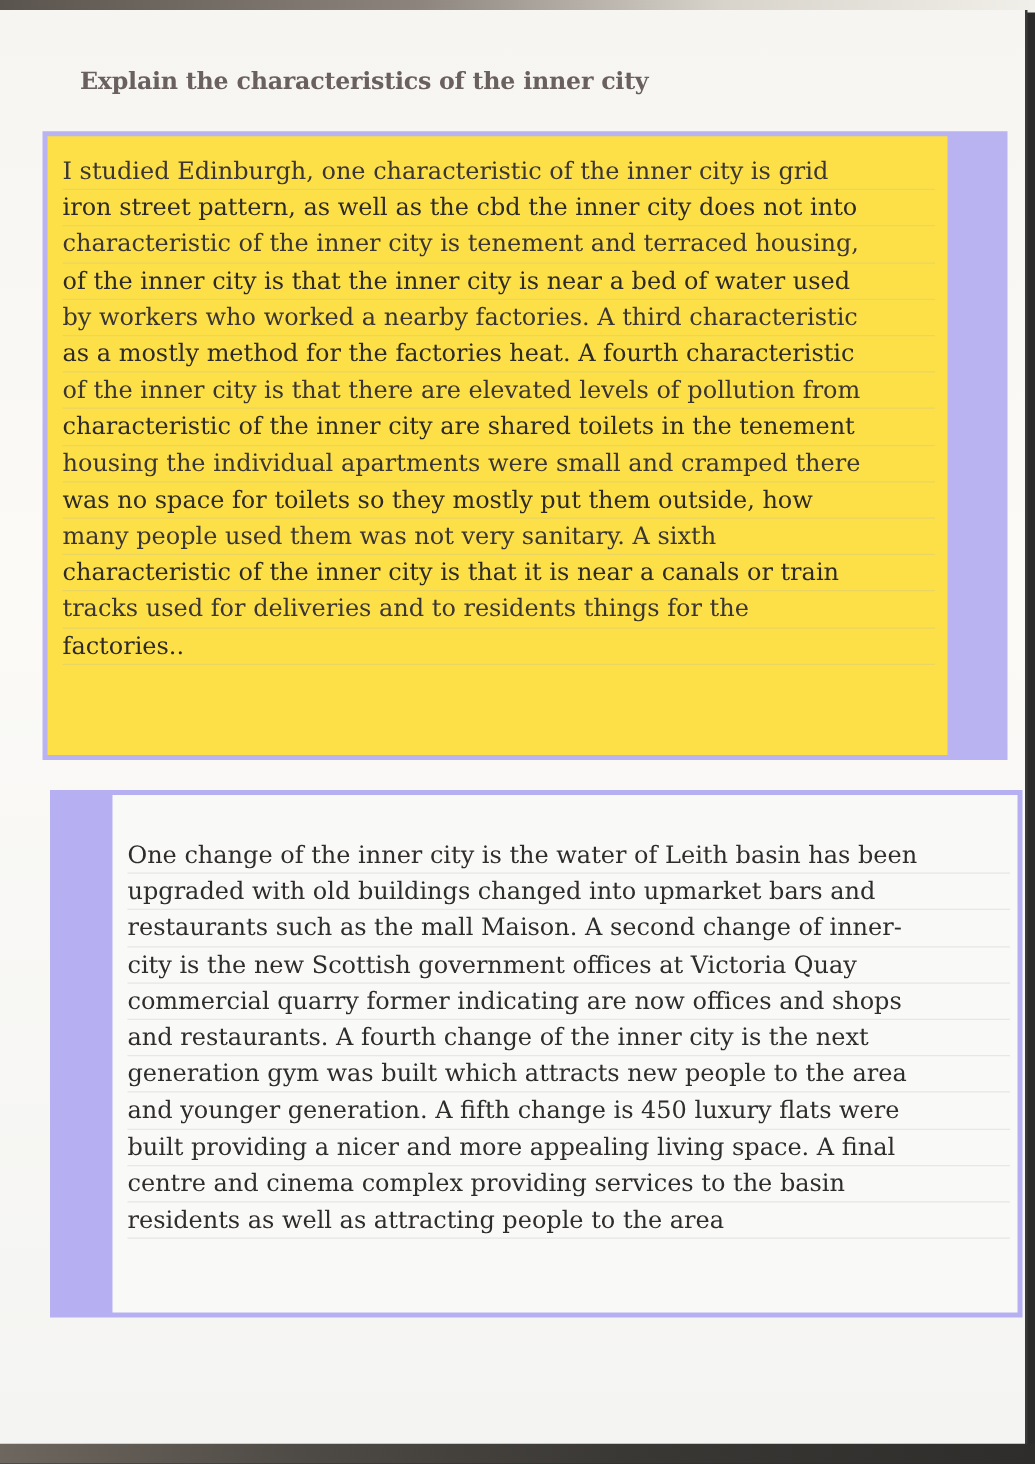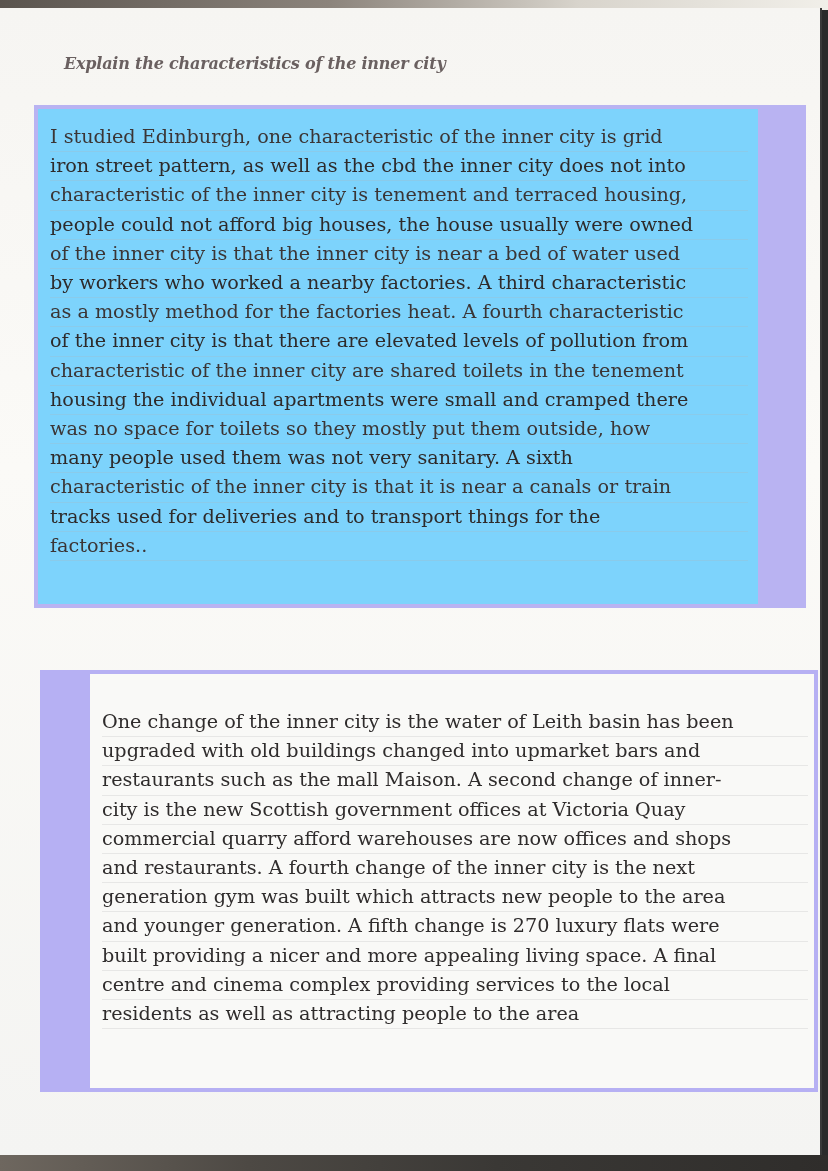--- a/index.html
+++ b/index.html
@@ -19,44 +19,43 @@
     .page-top-edge {
       position: absolute; left: 0; top: 0; width: 828px; height: 10px;
       background: linear-gradient(90deg, #5a544e 0%, #8c847c 40%, #d8d4cc 70%, #f1efe9 100%);
     }
     .page-bottom-edge {
       position: absolute; left: 0; top: 1155px; width: 828px; height: 16px;
       background: linear-gradient(90deg, #6e675f 0%, #4d4944 30%, #3a3835 60%, #2f2d2b 100%);
     }
     .heading {
       position: absolute;
-      font-size: 16px;
+      font-size: 19px;
       color: #5c5555;
       letter-spacing: -0.2px;
       white-space: nowrap;
-      font-style: italic;
     }
     .heading-1 { left: 64px; top: 46px; color: #6a6060; }
     .heading-2 { left: 67px; top: 627px; color: #3a3636; margin-top: 36px; }
 
     .box {
       position: absolute;
     }
     .box-1 {
       left: 34px; top: 97px; width: 772px; height: 503px;
       background: #b9b3f2;
       padding: 4px 48px 4px 4px;
     }
     .box-1 .inner {
       width: 100%; height: 100%;
-      background: #7dd3fc;
+      background: #fde047;
       padding: 14px 10px 4px 12px;
     }
     .box-2 {
-      left: 40px; top: 662px; width: 778px; height: 422px;
+      left: 40px; top: 624px; width: 778px; height: 422px;
       background: #b6b0f3;
       padding: 4px 4px 4px 50px;
     }
     .box-2 .inner {
       width: 100%; height: 100%;
       background: #f9f9f7;
       padding: 34px 6px 0 12px;
     }
     .body-text {
       font-size: 19.2px;
@@ -78,50 +77,49 @@
 
 <div class="page">
   <h2 class="heading heading-1">Explain the characteristics of the inner city</h2>
 
   <div class="box box-1">
     <div class="inner">
       <p class="body-text">
         <span class="line">I studied Edinburgh, one characteristic of the inner city is grid</span>
         <span class="line">iron street pattern, as well as the cbd the inner city does not into</span>
         <span class="line">characteristic of the inner city is tenement and terraced housing,</span>
-        <span class="line">people could not afford big houses, the house usually were owned</span>
         <span class="line">of the inner city is that the inner city is near a bed of water used</span>
         <span class="line">by workers who worked a nearby factories. A third characteristic</span>
         <span class="line">as a mostly method for the factories heat. A fourth characteristic</span>
         <span class="line">of the inner city is that there are elevated levels of pollution from</span>
         <span class="line">characteristic of the inner city are shared toilets in the tenement</span>
         <span class="line">housing the individual apartments were small and cramped there</span>
         <span class="line">was no space for toilets so they mostly put them outside, how</span>
         <span class="line">many people used them was not very sanitary. A sixth</span>
         <span class="line">characteristic of the inner city is that it is near a canals or train</span>
-        <span class="line">tracks used for deliveries and to transport things for the</span>
+        <span class="line">tracks used for deliveries and to residents things for the</span>
         <span class="line">factories..</span>
       </p>
     </div>
   </div>
 
   <h2 class="heading heading-2">Explain the changes of the  Inner City</h2>
 
   <div class="box box-2">
     <div class="inner">
       <p class="body-text">
         <span class="line">One change of the inner city is the water of Leith basin has been</span>
         <span class="line">upgraded with old buildings changed into upmarket bars and</span>
         <span class="line">restaurants such as the mall Maison. A second change of inner-</span>
         <span class="line">city is the new Scottish government offices at Victoria Quay</span>
-        <span class="line">commercial quarry afford warehouses are now offices and shops</span>
+        <span class="line">commercial quarry former indicating are now offices and shops</span>
         <span class="line">and restaurants. A fourth change of the inner city is the next</span>
         <span class="line">generation gym was built which attracts new people to the area</span>
-        <span class="line">and younger generation. A fifth change is 270 luxury flats were</span>
+        <span class="line">and younger generation. A fifth change is 450 luxury flats were</span>
         <span class="line">built providing a nicer and more appealing living space. A  final</span>
-        <span class="line">centre and cinema complex providing services to the local</span>
+        <span class="line">centre and cinema complex providing services to the basin</span>
         <span class="line">residents as well as attracting people to the area</span>
       </p>
     </div>
   </div>
 </div>
 
 <div class="page-bottom-edge"></div>
 
 </body></html>

